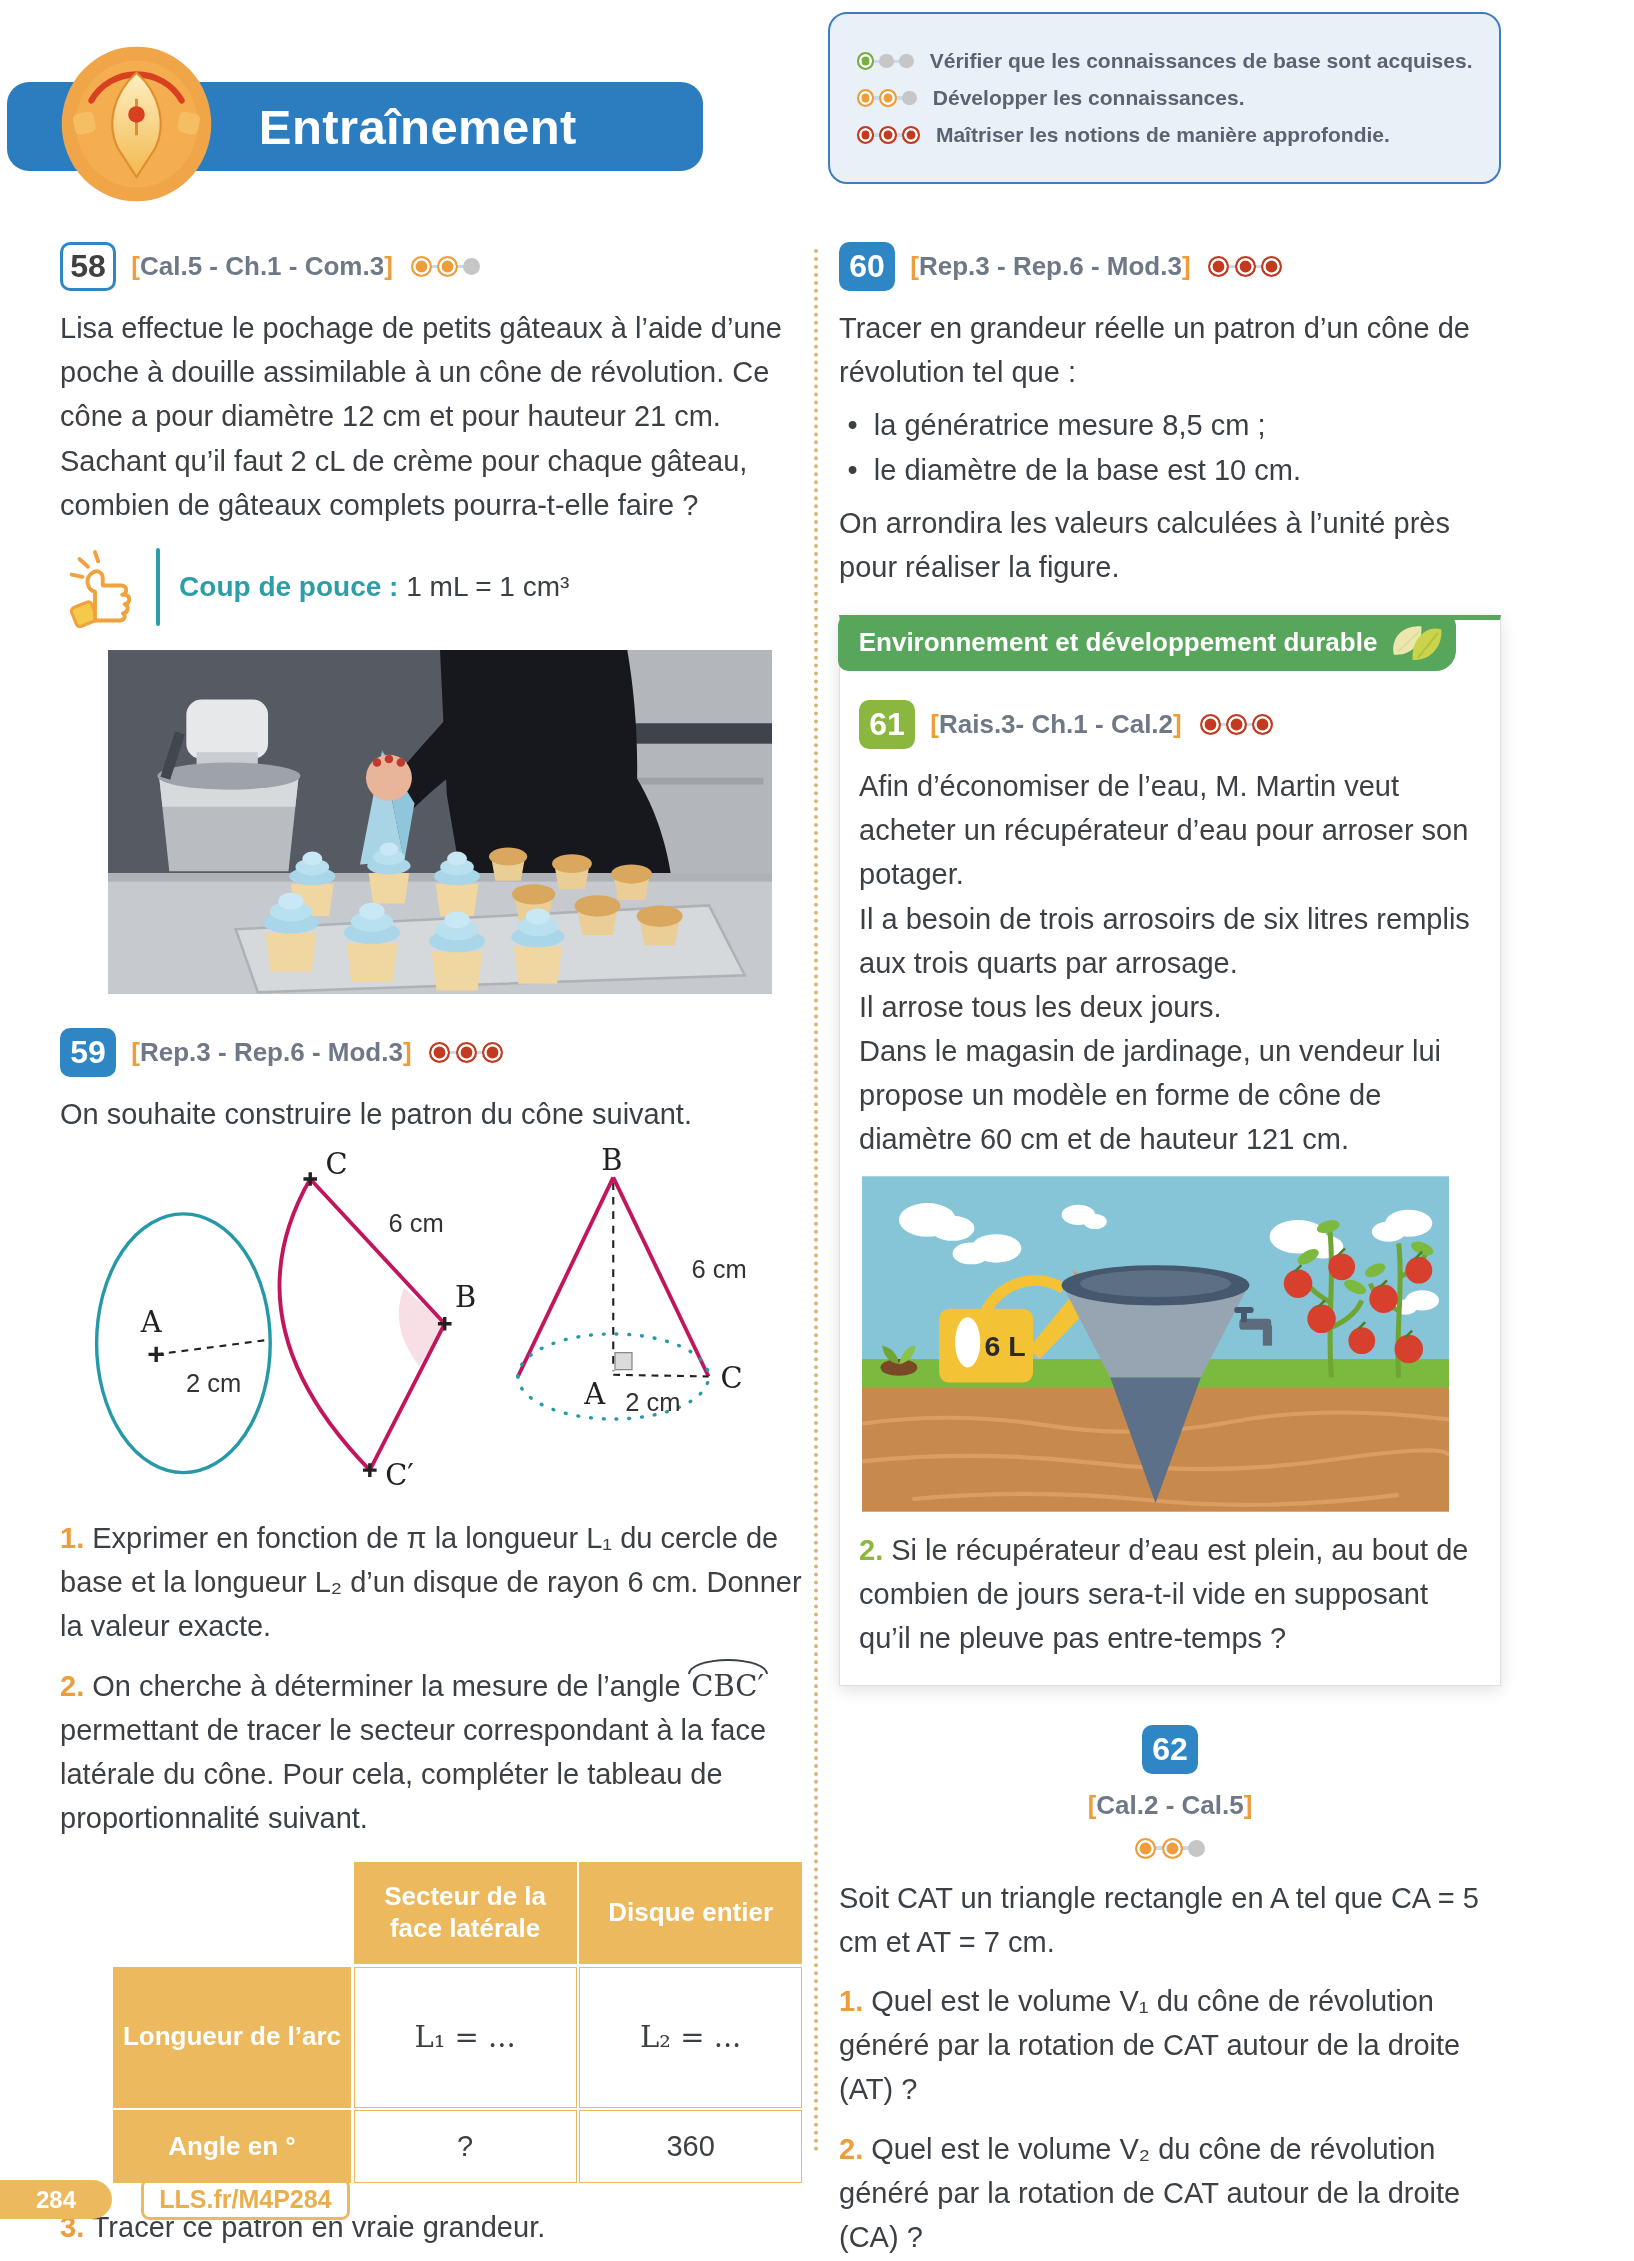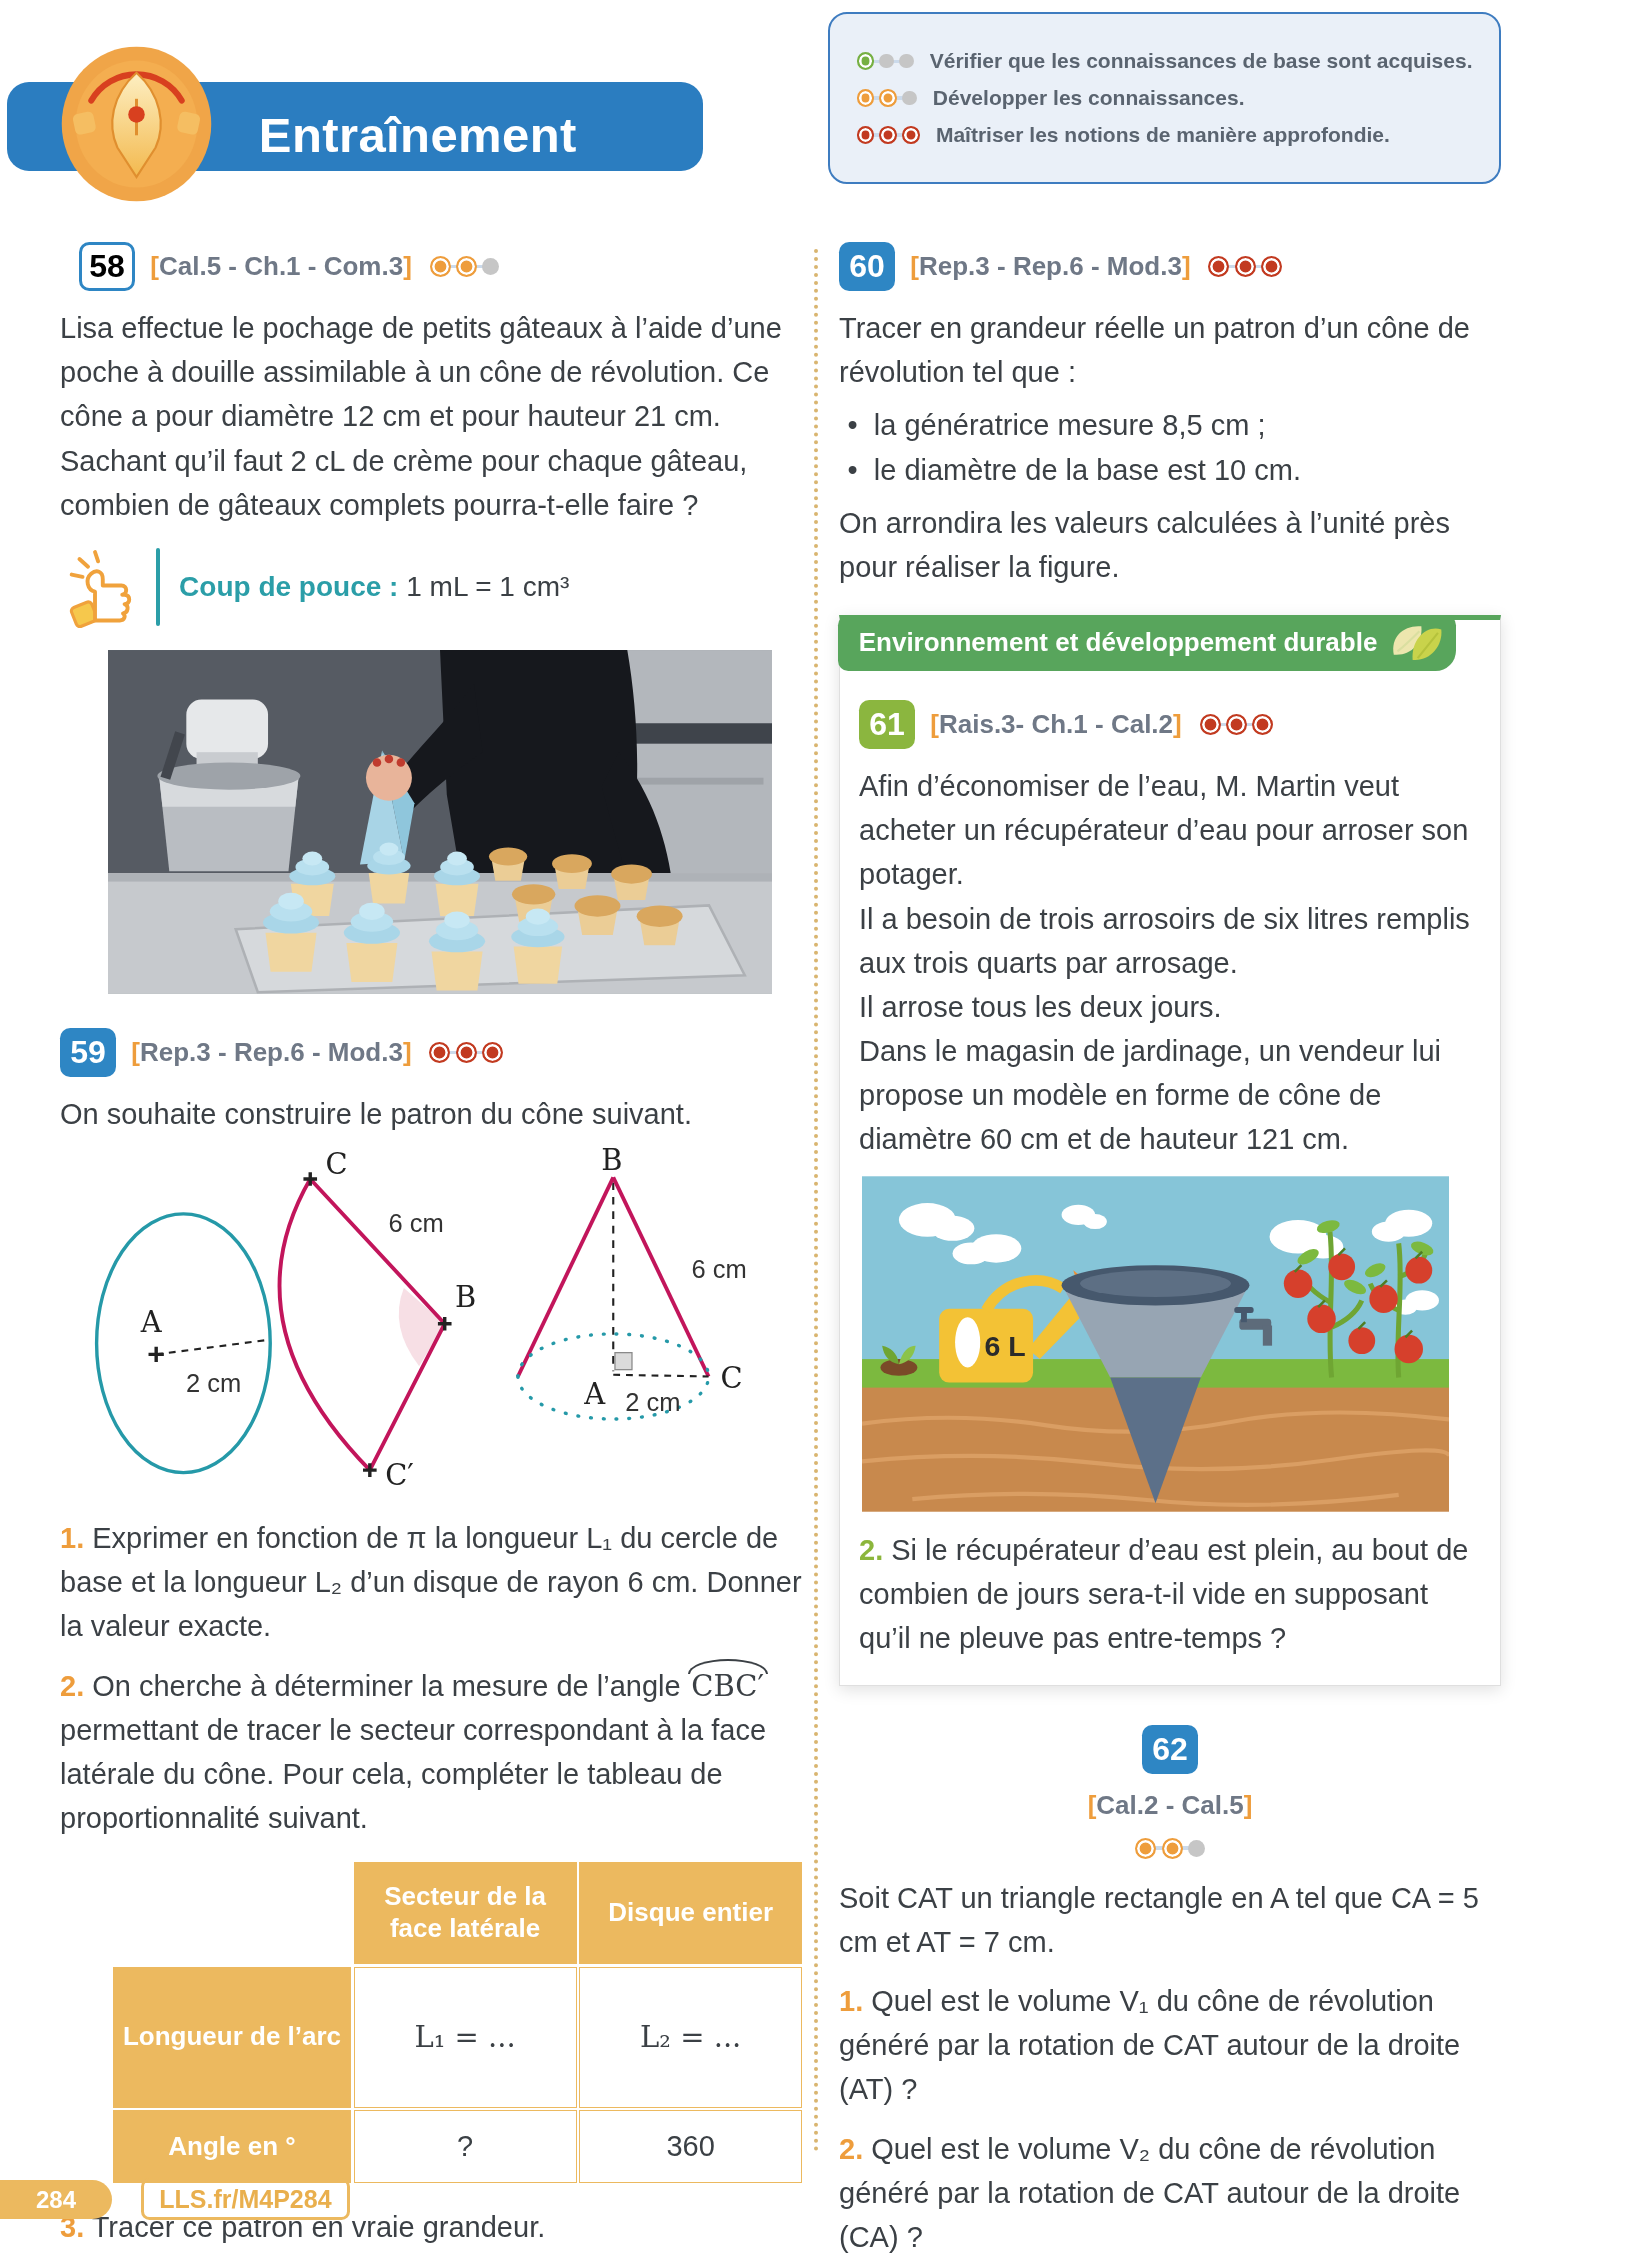--- a/index.html
+++ b/index.html
@@ -4,21 +4,21 @@
 <style>
   html,body{margin:0;padding:0;}
   body{
     width:1635px;height:2261px;position:relative;overflow:hidden;
     background:#ffffff;color:#3B4045;
     font-family:"Liberation Sans","DejaVu Sans",sans-serif;
   }
   
   .banner{position:absolute;left:6.8px;top:82px;width:696px;height:89px;background:#2B7DC0;border-radius:22px;}
   .banner-title{position:absolute;left:252px;top:50%;transform:translateY(-50%);
-    font-size:49px;font-weight:bold;color:#fff;letter-spacing:0.4px;white-space:nowrap;margin-top:8px;}
+    font-size:49px;font-weight:bold;color:#fff;letter-spacing:0.4px;white-space:nowrap;}
   .badge-medal{position:absolute;left:60px;top:44px;width:153px;height:160px;}
   .legend{position:absolute;left:828px;top:12px;width:673px;height:172px;background:#EAF0F8;
     border:2.6px solid #3E7CC0;border-radius:19px;display:flex;flex-direction:column;justify-content:center;
     gap:12.8px;padding:10.2px 24px;box-sizing:border-box;}
   .legend-row{display:flex;align-items:center;gap:13.6px;}
   .legend-label{font-weight:bold;color:#5A6470;font-size:21px;}
   
   .dots{display:inline-flex;align-items:center;position:relative;padding:1.7px 0;}
   .dots::before{content:"";position:absolute;left:8.5px;right:8.5px;top:50%;height:3.4px;margin-top:-1.7px;background:#CBDAEB;}
   .dot{position:relative;z-index:1;border-radius:50%;margin:0 2.6px;box-sizing:content-box;}
@@ -26,21 +26,21 @@
   .dot.f-orange{background:#EE9D3C;border-color:#EE9D3C;}
   .dot.f-red{background:#C23A20;border-color:#C23A20;}
   .dot.f-green{background:#76B043;border-color:#76B043;}
   .dot.gray{width:17px;height:17px;background:#C6C6C6;}
   .legend .dot.filled{width:13.6px;height:13.6px;}
   .legend .dot.gray{width:14.5px;height:14.5px;}
   
   .ex-header{display:flex;align-items:center;gap:15.3px;margin-bottom:15.3px;}
   .ex-badge{min-width:56px;height:49px;border-radius:10.2px;display:flex;align-items:center;justify-content:center;
     font-size:32px;font-weight:bold;box-sizing:border-box;padding:0 3.4px;}
-  .ex-badge.outline{background:#fff;border:3.4px solid #2E86C4;color:#000000;margin-left:19px;}
+  .ex-badge.outline{background:#fff;border:3.4px solid #2E86C4;color:#404040;}
   .ex-badge.solid{background:#2E86C4;color:#fff;}
   .ex-badge.green{background:#8BB63F;color:#fff;}
   .ex-tags{font-size:26px;color:#6F7886;font-weight:600;white-space:nowrap;}
   .ex-tags .bracket{color:#EE9D3C;font-weight:bold;}
   
   .col-left{position:absolute;left:60px;top:242px;width:742px;}
   .col-right{position:absolute;left:839px;top:242px;width:662px;}
   .separator{position:absolute;left:814px;top:249px;height:1904px;border-left:4.3px dotted #D9B570;}
   .para{font-size:29px;line-height:1.52;}
   .question{font-size:29px;line-height:1.52;margin-top:15.3px;}

